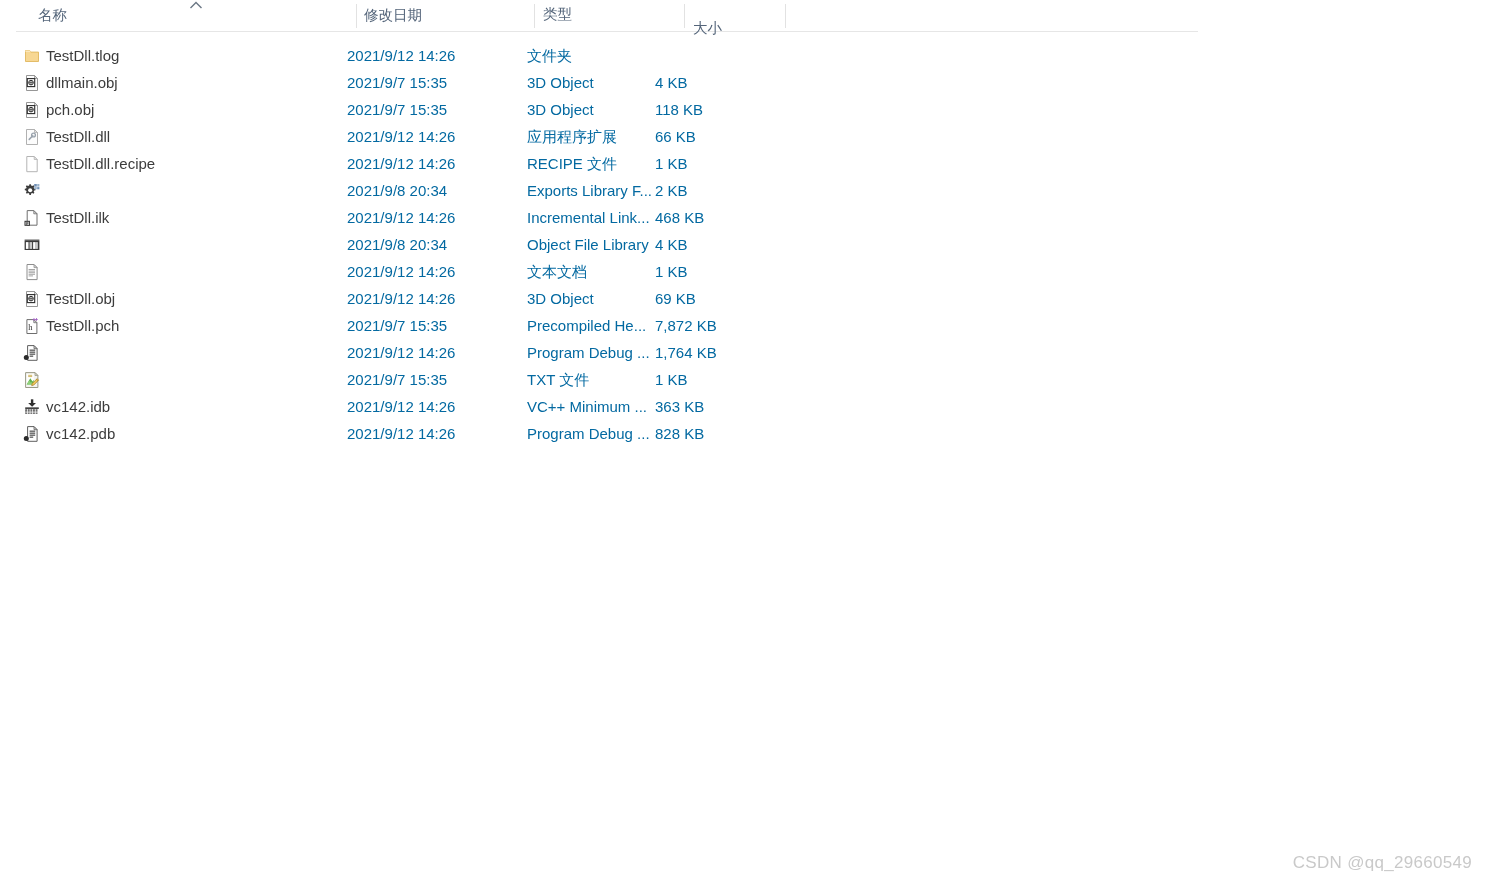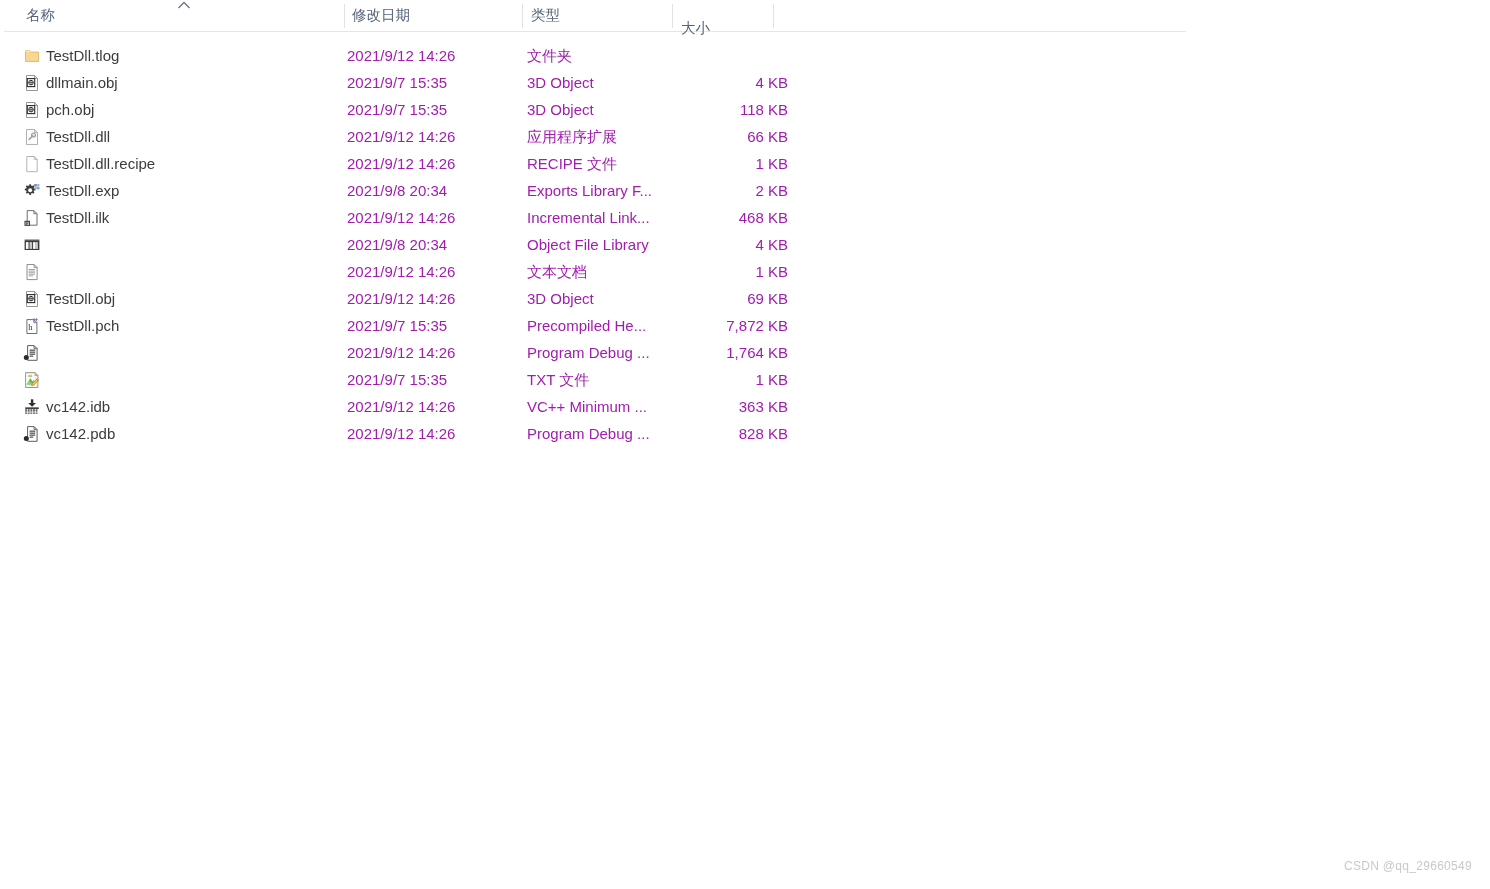--- a/index.html
+++ b/index.html
@@ -12,21 +12,21 @@
     height: 889px;
     position: relative;
     overflow: hidden;
     font-family: "Liberation Sans", "DejaVu Sans", sans-serif;
     -webkit-font-smoothing: antialiased;
   }
 
   
   #file-list-header {
     position: absolute;
-    left: 4px;
+    left: 16px;
     top: 0;
     width: 1182px;
     height: 32px;
     border-bottom: 1px solid #e6e6e6;
     box-sizing: border-box;
   }
   .col-head {
     position: absolute;
     top: 0;
     height: 31px;
@@ -54,21 +54,21 @@
     font-size: 11px;
     line-height: 10px;
     text-align: center;
     overflow: hidden;
   }
   #sort-ascending-icon svg { display: block; }
 
   
   .c-name { left: 22px;  width: 300px; }
   .c-date { left: 348px; width: 160px; }
-  .c-type { left: 527px; width: 132px; }
+  .c-type { left: 527px; width: 132px; font-family: Liberation Mono, monospace; }
   .c-size { left: 677px; width: 86px; margin-top: 13px; }
 
   .d1 { left: 340px; }
   .d2 { left: 518px; }
   .d3 { left: 668px; }
   .d4 { left: 769px; }
 
   
   #file-list-body {
     position: absolute;
@@ -80,54 +80,54 @@
     position: relative;
     height: 27px;
     width: 1490px;
   }
   .cell {
     position: absolute;
     top: 0;
     height: 27px;
     line-height: 27px;
     font-size: 15px;
-    color: #a21caf;
+    color: #0369a1;
     white-space: nowrap;
     overflow: hidden;
     box-sizing: border-box;
   }
   .cell-name {
     left: 46px;
     width: 290px;
     color: #3c3c3c;
   }
   .cell-date { left: 347px; width: 165px; }
   .cell-type { left: 527px; width: 140px; }
   .cell-size {
-    left: 683px;
+    left: 655px;
     width: 105px;
-    text-align: right;
+    text-align: left;
   }
 
   .row-icon {
     position: absolute;
     left: 23px;
     top: 5px;
     width: 18px;
     height: 18px;
     overflow: hidden;
   }
   .row-icon svg { display: block; }
 
   
   #csdn-watermark {
     position: absolute;
     right: 18px;
     bottom: 16px;
-    font-size: 12px;
+    font-size: 17px;
     color: #c9c9c9;
     letter-spacing: 0.3px;
     white-space: nowrap;
   }
 </style>
 </head>
 <body>
 
 <div id="file-list-header">
 
@@ -237,21 +237,20 @@
       <g fill="#3d3d3d">
         <path d="M6.4 2.2 l1.5 0 l.25 1.3 l1.15 .5 l1.1 -.75 l1.05 1.05 l-.75 1.1 l.5 1.15 l1.3 .25 l0 1.5 l-1.3 .25 l-.5 1.15 l.75 1.1 l-1.05 1.05 l-1.1 -.75 l-1.15 .5 l-.25 1.3 l-1.5 0 l-.25 -1.3 l-1.15 -.5 l-1.1 .75 l-1.05 -1.05 l.75 -1.1 l-.5 -1.15 l-1.3 -.25 l0 -1.5 l1.3 -.25 l.5 -1.15 l-.75 -1.1 l1.05 -1.05 l1.1 .75 l1.15 -.5 z"></path>
       </g>
       <circle cx="7.15" cy="8.3" r="2.05" fill="#ffffff"></circle>
       <rect x="11.2" y="2.0" width="2.6" height="2.6" fill="#6f8fb5"></rect>
       <rect x="14.2" y="2.0" width="2.2" height="2.6" fill="#9bb3cd"></rect>
       <rect x="11.2" y="5.1" width="2.6" height="2.2" fill="#9bb3cd"></rect>
       <rect x="14.2" y="5.1" width="2.2" height="2.2" fill="#6f8fb5"></rect>
     </svg>
       </span>
-      <span class="cell cell-name">TestDll.exp</span>
       <span class="cell cell-date">2021/9/8 20:34</span>
       <span class="cell cell-type">Exports Library F...</span>
       <span class="cell cell-size">2 KB</span>
     </div>
     <div class="file-row">
       <span class="row-icon">
     <svg width="18" height="18" viewBox="0 0 18 18">
       <path d="M4.2 1.6 h6.6 l3.2 3.2 v11.4 h-9.8 z" fill="#ffffff" stroke="#6f6f6f" stroke-width="1"></path>
       <path d="M10.8 1.6 v3.2 h3.2 z" fill="#d8d8d8" stroke="#6f6f6f" stroke-width="0.8"></path>
       <rect x="2.0" y="12.3" width="4.4" height="4.0" fill="#ffffff" stroke="#2f2f2f" stroke-width="1"></rect>

